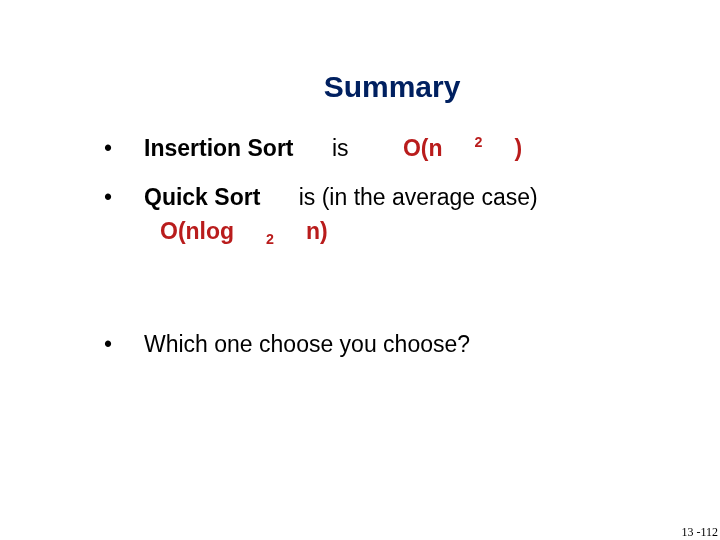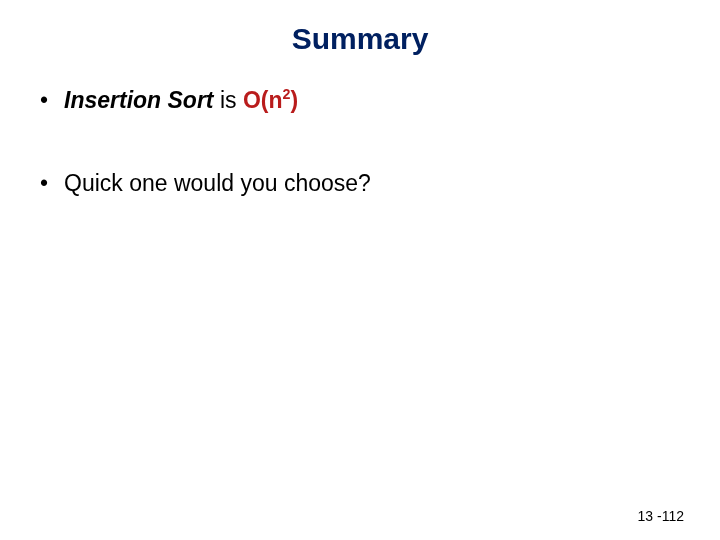--- a/index.html
+++ b/index.html
@@ -1,15 +1,15 @@
 <!DOCTYPE html>
 <html><head>
   <meta charset="utf-8">
   <style>
-    * { margin: 0; padding: 0; box-sizing: border-box; }
+    * { margin: 16px; padding: 0; box-sizing: border-box; }
     html, body { width: 720px; height: 540px; overflow: hidden; }
     body {
       font-family: Arial, Helvetica, sans-serif;
       background: #fff;
       position: relative;
       padding: 22px 30px 30px 30px;
     }
     .title {
       color: #002060;
       font-size: 30px;
@@ -30,45 +30,49 @@
       margin-bottom: 2px;
     }
     .bullets li::before {
       content: "•";
       position: absolute;
       left: 2px;
       top: 0;
       color: #000;
       font-size: 23px;
     }
-    .bi { font-style: italic; font-weight: bold; }
+    .bi { font-weight: bold; }
     .green { color: #b91c1c; font-weight: bold; }
     .sup { font-size: 0.62em; vertical-align: super; line-height: 0; }
     .sub { font-size: 0.62em; vertical-align: sub; line-height: 0; }
     .gap { height: 48px; }
     .footer {
       position: absolute;
-      right: 36px;
+      right: 18px;
       bottom: 16px;
-      font-size: 14px;
+      font-size: 12px;
       color: #000;
+      font-family: Liberation Serif, serif;
     }
   </style>
 </head>
 <body>
 
 <div class="title">Summary</div>
 
 <ul class="bullets">
   <li>
     <span class="bi">Insertion Sort</span><span> is </span><span class="green"><span>O(n</span><span class="sup">2</span><span>)</span></span>
   </li>
+  <li>
+    <span class="bi">Quick Sort</span><span> is (in the average case) </span><span class="green"><span>O(nlog</span><span class="sub">2</span><span>n)</span></span>
+  </li>
 </ul>
 
 <div class="gap"></div>
 
 <ul class="bullets">
   <li>
-    <span>Quick one would you choose?</span>
+    <span>Which one choose you choose?</span>
   </li>
 </ul>
 
 <div class="footer">13 -112</div>
 
 </body></html>

